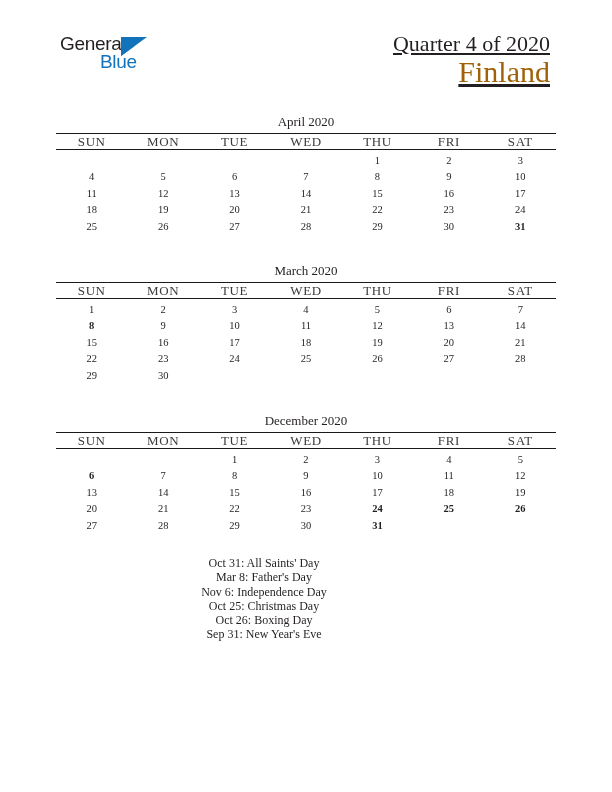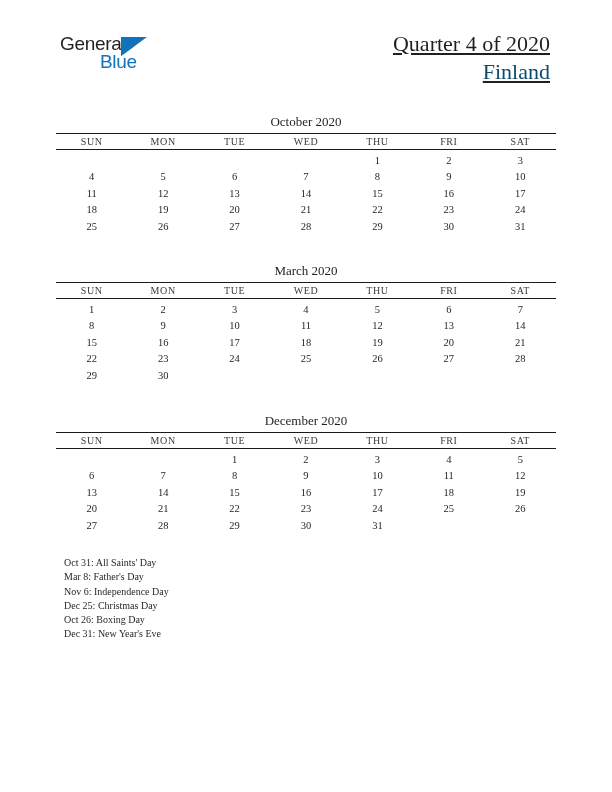--- a/index.html
+++ b/index.html
@@ -65,23 +65,23 @@
     text-align: right;
     text-decoration: underline;
   }
   .title-line1 {
     font-size: 22px;
     line-height: 28px;
     color: #231f20;
     white-space: nowrap;
   }
   .title-line2 {
-    font-size: 22px;
+    font-size: 30px;
     line-height: 28px;
-    color: #0c4a6e;
+    color: #a16207;
     white-space: nowrap;
   }
 
   
   .month-block {
     position: absolute;
     left: 56px;
     width: 500px;
   }
   #month-0 { top: 113px; }
@@ -95,21 +95,21 @@
     color: #231f20;
     padding-bottom: 2px;
   }
   table.cal {
     width: 500px;
     border-collapse: collapse;
     table-layout: fixed;
   }
   table.cal th {
     font-weight: normal;
-    font-size: 10px;
+    font-size: 13px;
     letter-spacing: 0.6px;
     color: #3a3a3a;
     height: 15px;
     line-height: 15px;
     text-align: center;
     border-top: 1.1px solid #1a1a1a;
     border-bottom: 1.1px solid #1a1a1a;
     padding: 0;
   }
   table.cal td {
@@ -119,35 +119,36 @@
     text-align: center;
     color: #231f20;
     padding: 0;
     border: none;
   }
   table.cal tbody tr:first-child td {
     padding-top: 3px;
   }
   td.holiday {
     color: #fb0007;
-    font-weight: normal;
+    font-weight: bold;
   }
 
   
   .legend {
     position: absolute;
     left: 64px;
     top: 556px;
     width: 400px;
   }
   .legend-item {
-    font-size: 10px;
+    font-size: 12px;
     line-height: 14.3px;
     color: #231f20;
     white-space: nowrap;
+    text-align: center;
   }
 </style>
 </head>
 <body>
 
 <div class="page-header">
 
   <div class="logo">
     <span class="logo-general">General</span>
     <span class="logo-flag">
@@ -161,21 +162,21 @@
   </div>
 
   <div class="title-block">
     <div class="title-line1">Quarter 4 of 2020</div>
     <div class="title-line2">Finland</div>
   </div>
 
 </div>
 
 <div class="month-block" id="month-0">
-  <div class="month-title">October 2020</div>
+  <div class="month-title">April 2020</div>
   <table class="cal">
     <thead>
       <tr>
         <th>SUN</th>
         <th>MON</th>
         <th>TUE</th>
         <th>WED</th>
         <th>THU</th>
         <th>FRI</th>
         <th>SAT</th>
@@ -356,16 +357,16 @@
           <td></td>
         </tr>
       </tbody>
   </table>
 </div>
 
 <div class="legend">
     <div class="legend-item">Oct 31: All Saints' Day</div>
     <div class="legend-item">Mar 8: Father's Day</div>
     <div class="legend-item">Nov 6: Independence Day</div>
-    <div class="legend-item">Dec 25: Christmas Day</div>
+    <div class="legend-item">Oct 25: Christmas Day</div>
     <div class="legend-item">Oct 26: Boxing Day</div>
-    <div class="legend-item">Dec 31: New Year's Eve</div>
+    <div class="legend-item">Sep 31: New Year's Eve</div>
   </div>
 
 </body></html>

